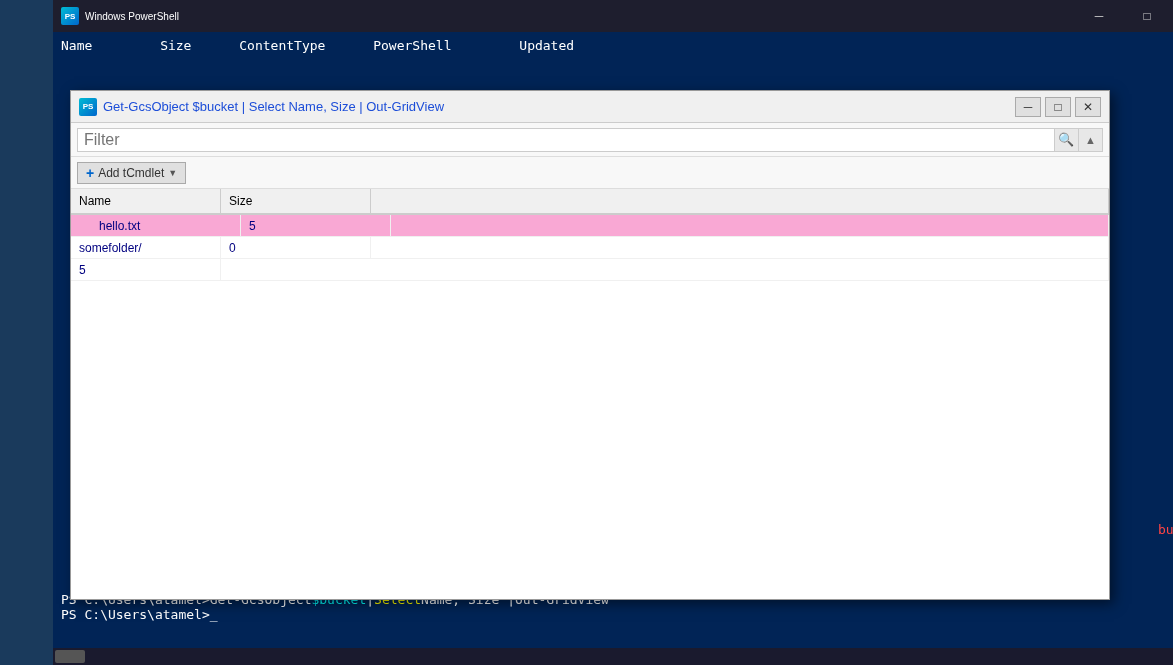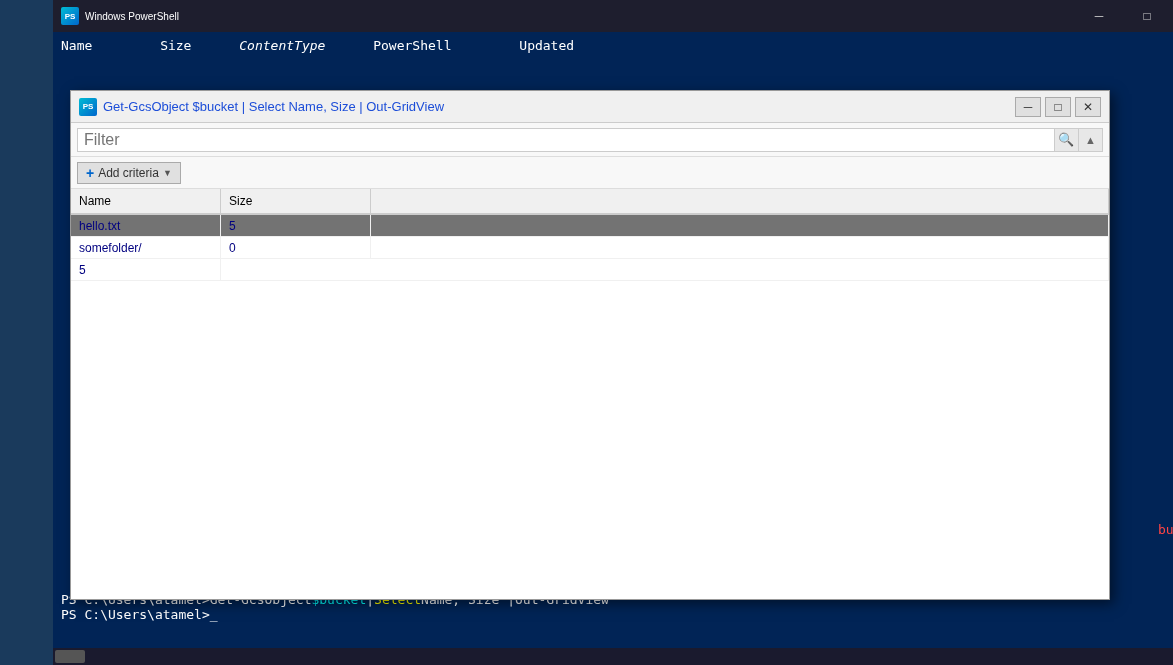--- a/index.html
+++ b/index.html
@@ -318,21 +318,22 @@
       background: white;
       overflow: hidden;
     }
     .grid-row {
       height: 22px;
       display: flex;
       align-items: center;
       border-bottom: 1px solid #f0f0f0;
     }
     .grid-row.selected {
-      background: #737373;
+      background: #f9a8d4;
+      padding-left: 20px;
     }
     .grid-cell {
       font-size: 12px;
       font-family: 'Segoe UI', sans-serif;
       color: #000080;
       padding: 0 8px;
       height: 100%;
       display: flex;
       align-items: center;
       border-right: 1px solid #f0f0f0;
@@ -381,21 +382,21 @@
       <div class="ps-ctrl-btn">□</div>
       <div class="ps-ctrl-btn close">✕</div>
     </div>
   </div>
 
   <div class="ps-terminal">
 
     <div class="ps-header-row">
       <span style="margin-right:60px;">Name</span>
       <span style="margin-right:40px;">Size</span>
-      <span style="margin-right:40px;font-style:italic;">ContentType</span>
+      <span style="margin-right:40px;">ContentType</span>
       <span style="margin-right:60px;">PowerShell</span>
       <span>Updated</span>
     </div>
   </div>
 
   <div class="ps-scrollbar">
     <div class="ps-scrollbar-thumb"></div>
   </div>
 
   <div class="ps-cmdline-area">
@@ -440,21 +441,21 @@
 
     <div class="grid-filter-bar">
       <input class="grid-filter-input" type="text" placeholder="Filter" style="">
       <div class="grid-filter-search-icon">🔍</div>
       <div class="grid-filter-chevron">▲</div>
     </div>
 
     <div class="grid-criteria-bar">
       <div class="add-criteria-btn">
         <span class="criteria-plus">+</span>
-        <span>Add criteria</span>
+        <span>Add tCmdlet</span>
         <span class="criteria-arrow">▼</span>
       </div>
     </div>
 
     <div class="grid-table-header">
       <div class="grid-col-header grid-col-name">
         <span>Name</span>
       </div>
       <div class="grid-col-header grid-col-size">
         <span>Size</span>

